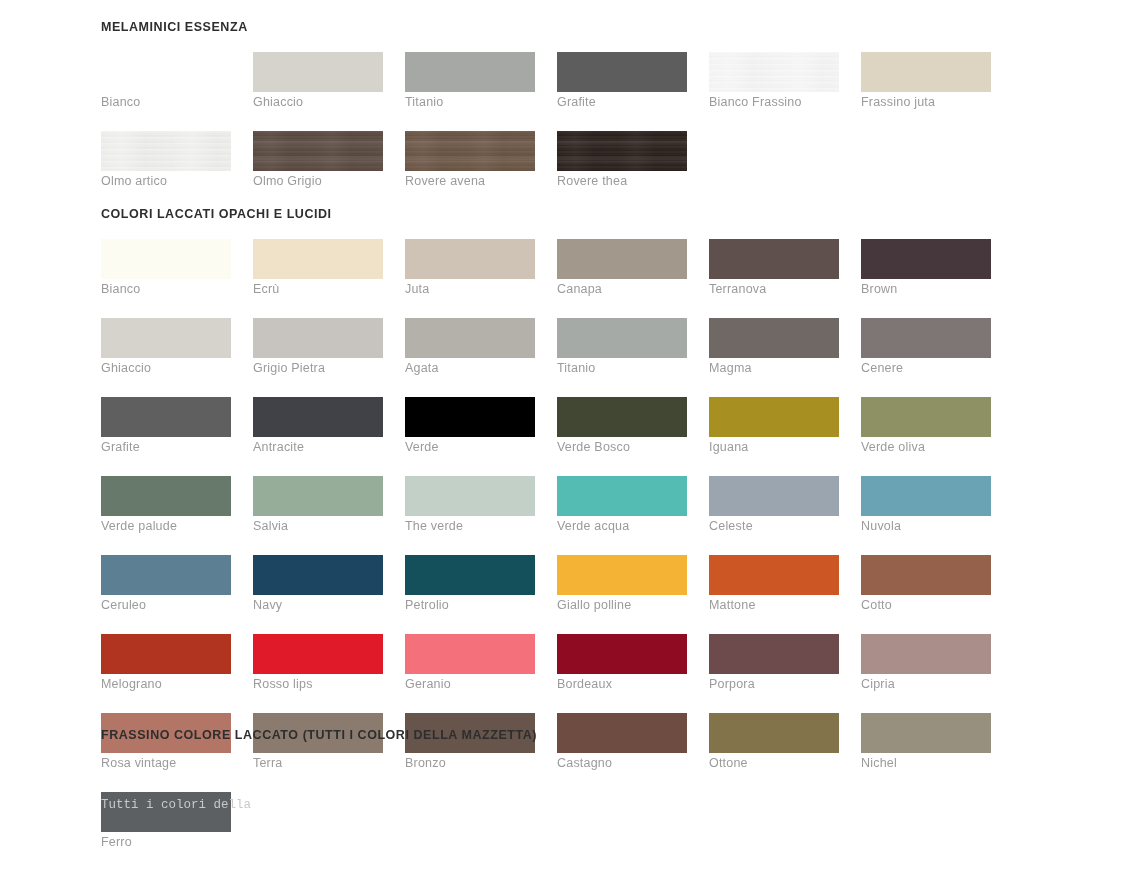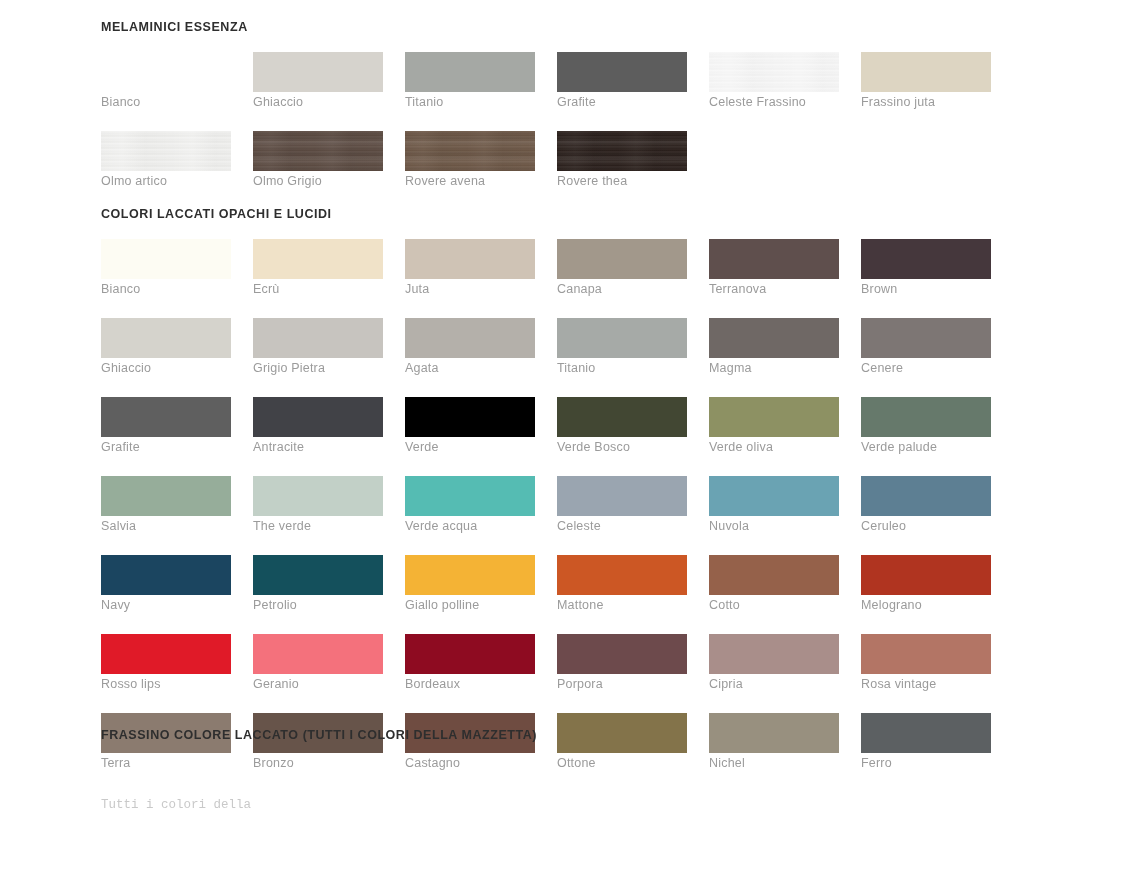--- a/index.html
+++ b/index.html
@@ -152,21 +152,21 @@
         <div class="swatch-cell">
           <span class="swatch-chip" style="background: rgb(165, 168, 164);"></span>
           <span class="swatch-label">Titanio</span>
         </div>
         <div class="swatch-cell">
           <span class="swatch-chip" style="background: rgb(93, 93, 93);"></span>
           <span class="swatch-label">Grafite</span>
         </div>
         <div class="swatch-cell">
           <span class="swatch-chip grain grain-light" style="background: rgb(244, 244, 244);"></span>
-          <span class="swatch-label">Celeste Frassino</span>
+          <span class="swatch-label">Bianco Frassino</span>
         </div>
         <div class="swatch-cell">
           <span class="swatch-chip" style="background: rgb(221, 213, 194);"></span>
           <span class="swatch-label">Frassino juta</span>
         </div>
         <div class="swatch-cell">
           <span class="swatch-chip grain grain-light" style="background: rgb(236, 236, 234);"></span>
           <span class="swatch-label">Olmo artico</span>
         </div>
         <div class="swatch-cell">
@@ -243,20 +243,24 @@
           <span class="swatch-chip" style="background: rgb(65, 66, 71);"></span>
           <span class="swatch-label">Antracite</span>
         </div>
         <div class="swatch-cell">
           <span class="swatch-chip" style="background: rgb(0, 0, 0);"></span>
           <span class="swatch-label">Verde</span>
         </div>
         <div class="swatch-cell">
           <span class="swatch-chip" style="background: rgb(66, 71, 51);"></span>
           <span class="swatch-label">Verde Bosco</span>
+        </div>
+        <div class="swatch-cell">
+          <span class="swatch-chip" style="background: rgb(168, 143, 34);"></span>
+          <span class="swatch-label">Iguana</span>
         </div>
         <div class="swatch-cell">
           <span class="swatch-chip" style="background: rgb(141, 145, 99);"></span>
           <span class="swatch-label">Verde oliva</span>
         </div>
         <div class="swatch-cell">
           <span class="swatch-chip" style="background: rgb(102, 121, 107);"></span>
           <span class="swatch-label">Verde palude</span>
         </div>
         <div class="swatch-cell">

